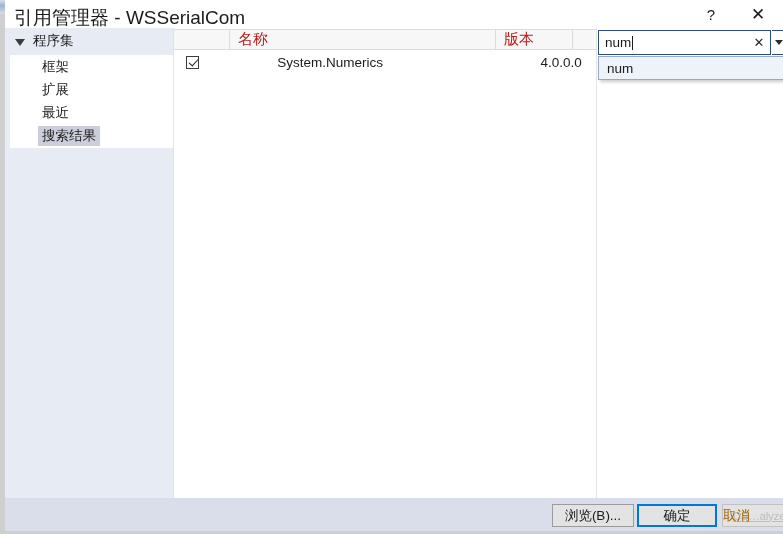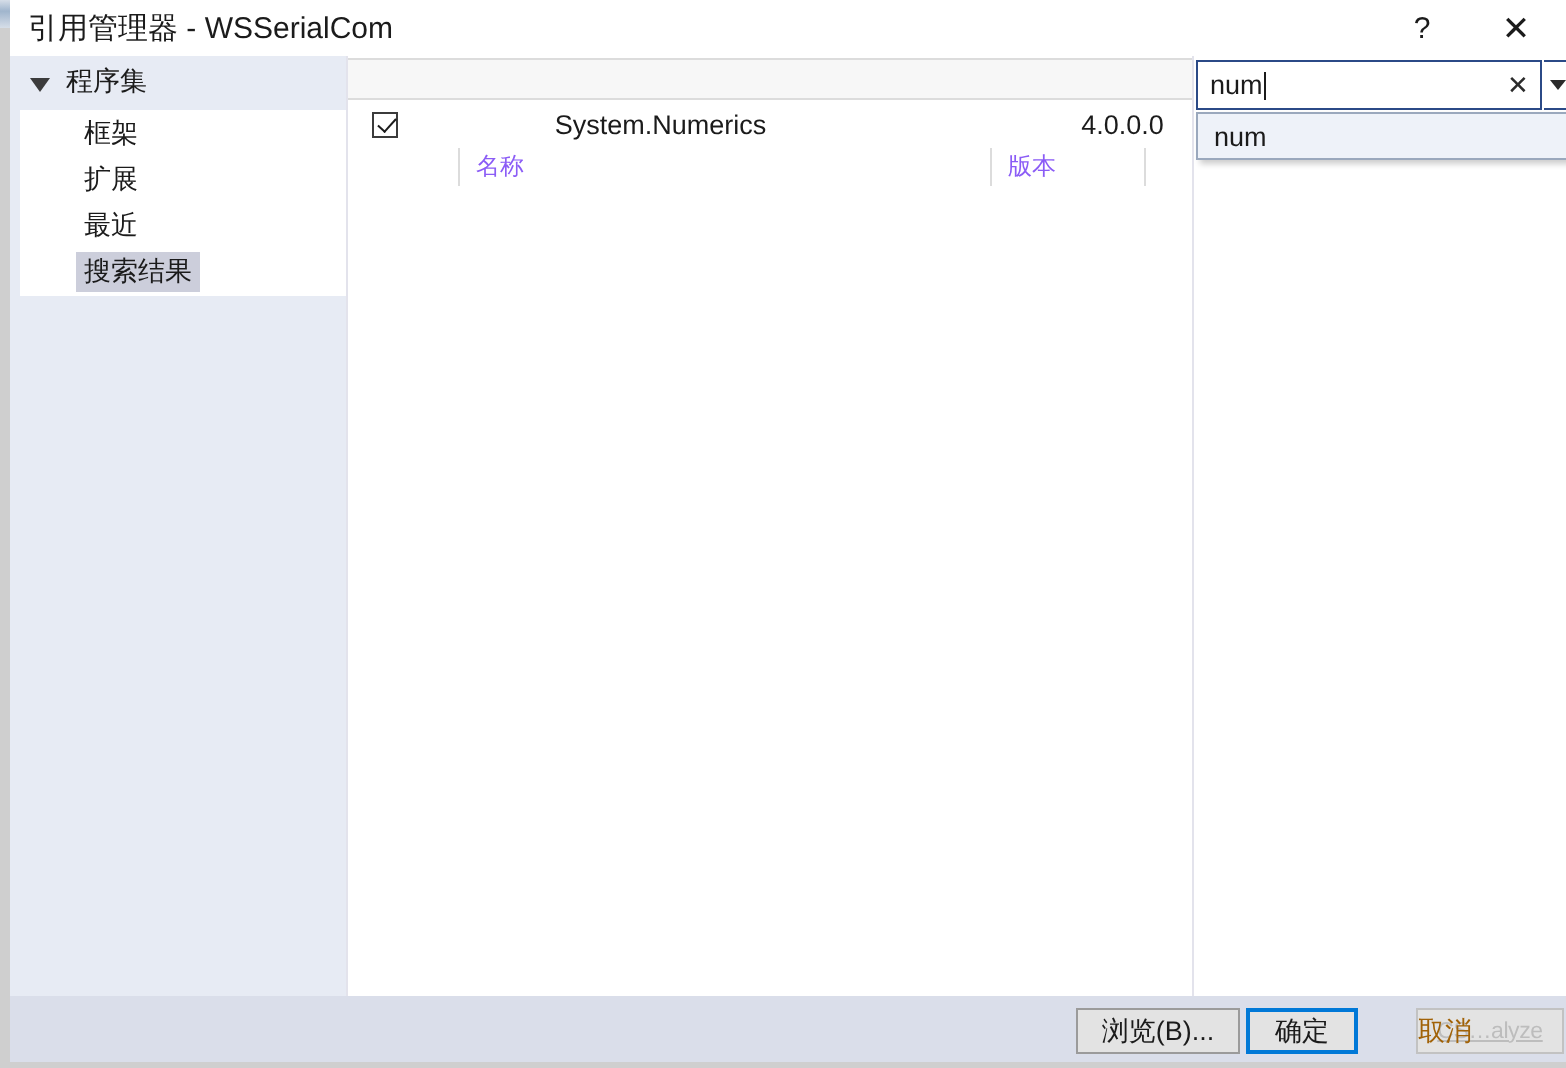--- a/index.html
+++ b/index.html
@@ -50,21 +50,21 @@
   
   #titlebar {
     position: absolute;
     left: 5px; top: 0;
     width: 778px; height: 28px;
     background: #ffffff;
   }
   #title-text {
     position: absolute;
     left: 9px; top: 5px;
-    font-size: 15px;
+    font-size: 19px;
     color: #1b1b1b;
     white-space: nowrap;
   }
   .title-btn {
     position: absolute;
     top: 0;
     width: 42px; height: 28px;
     display: flex;
     align-items: center;
     justify-content: center;
@@ -166,26 +166,25 @@
     border-top: 1px solid #dcdcdc;
     border-bottom: 1px solid #dcdcdc;
     box-sizing: border-box;
   }
   .col {
     height: 100%;
     display: flex;
     align-items: center;
     box-sizing: border-box;
     border-right: 1px solid #dcdcdc;
-    font-size: 12px;
-    color: #8b5cf6;
+    font-size: 15px;
+    color: #b91c1c;
     padding-left: 8px;
     cursor: default;
     white-space: nowrap;
-    margin-top: 44px;
   }
   .col-check { width: 56px; padding-left: 0; }
   .col-name  { width: 266px; }
   .col-ver   { width: 77px; }
   .col-tail  { width: 23px; border-right: none; }
 
   #list-rows {
     position: absolute;
     left: 0; top: 22px;
     width: 422px;
@@ -325,24 +324,25 @@
     background: #e3e3e3;
     border: 1px solid #9b9b9b;
     box-sizing: border-box;
     display: flex;
     align-items: center;
     justify-content: center;
     font-size: 13.5px;
     color: #1b1b1b;
     cursor: default;
     white-space: nowrap;
+    margin-left: 14px;
   }
   #btn-browse { left: 533px; width: 82px; }
   #btn-ok {
-    left: 618px; width: 56px;
+    left: 618px; width: 80px;
     background: #e3e3e3;
     border: 2px solid #0078d7;
   }
   #btn-cancel {
     left: 703px; width: 74px;
     color: #a6a6a6;
     background: #e3e3e3;
     border: 1px solid #c2c2c2;
     position: absolute;
   }

